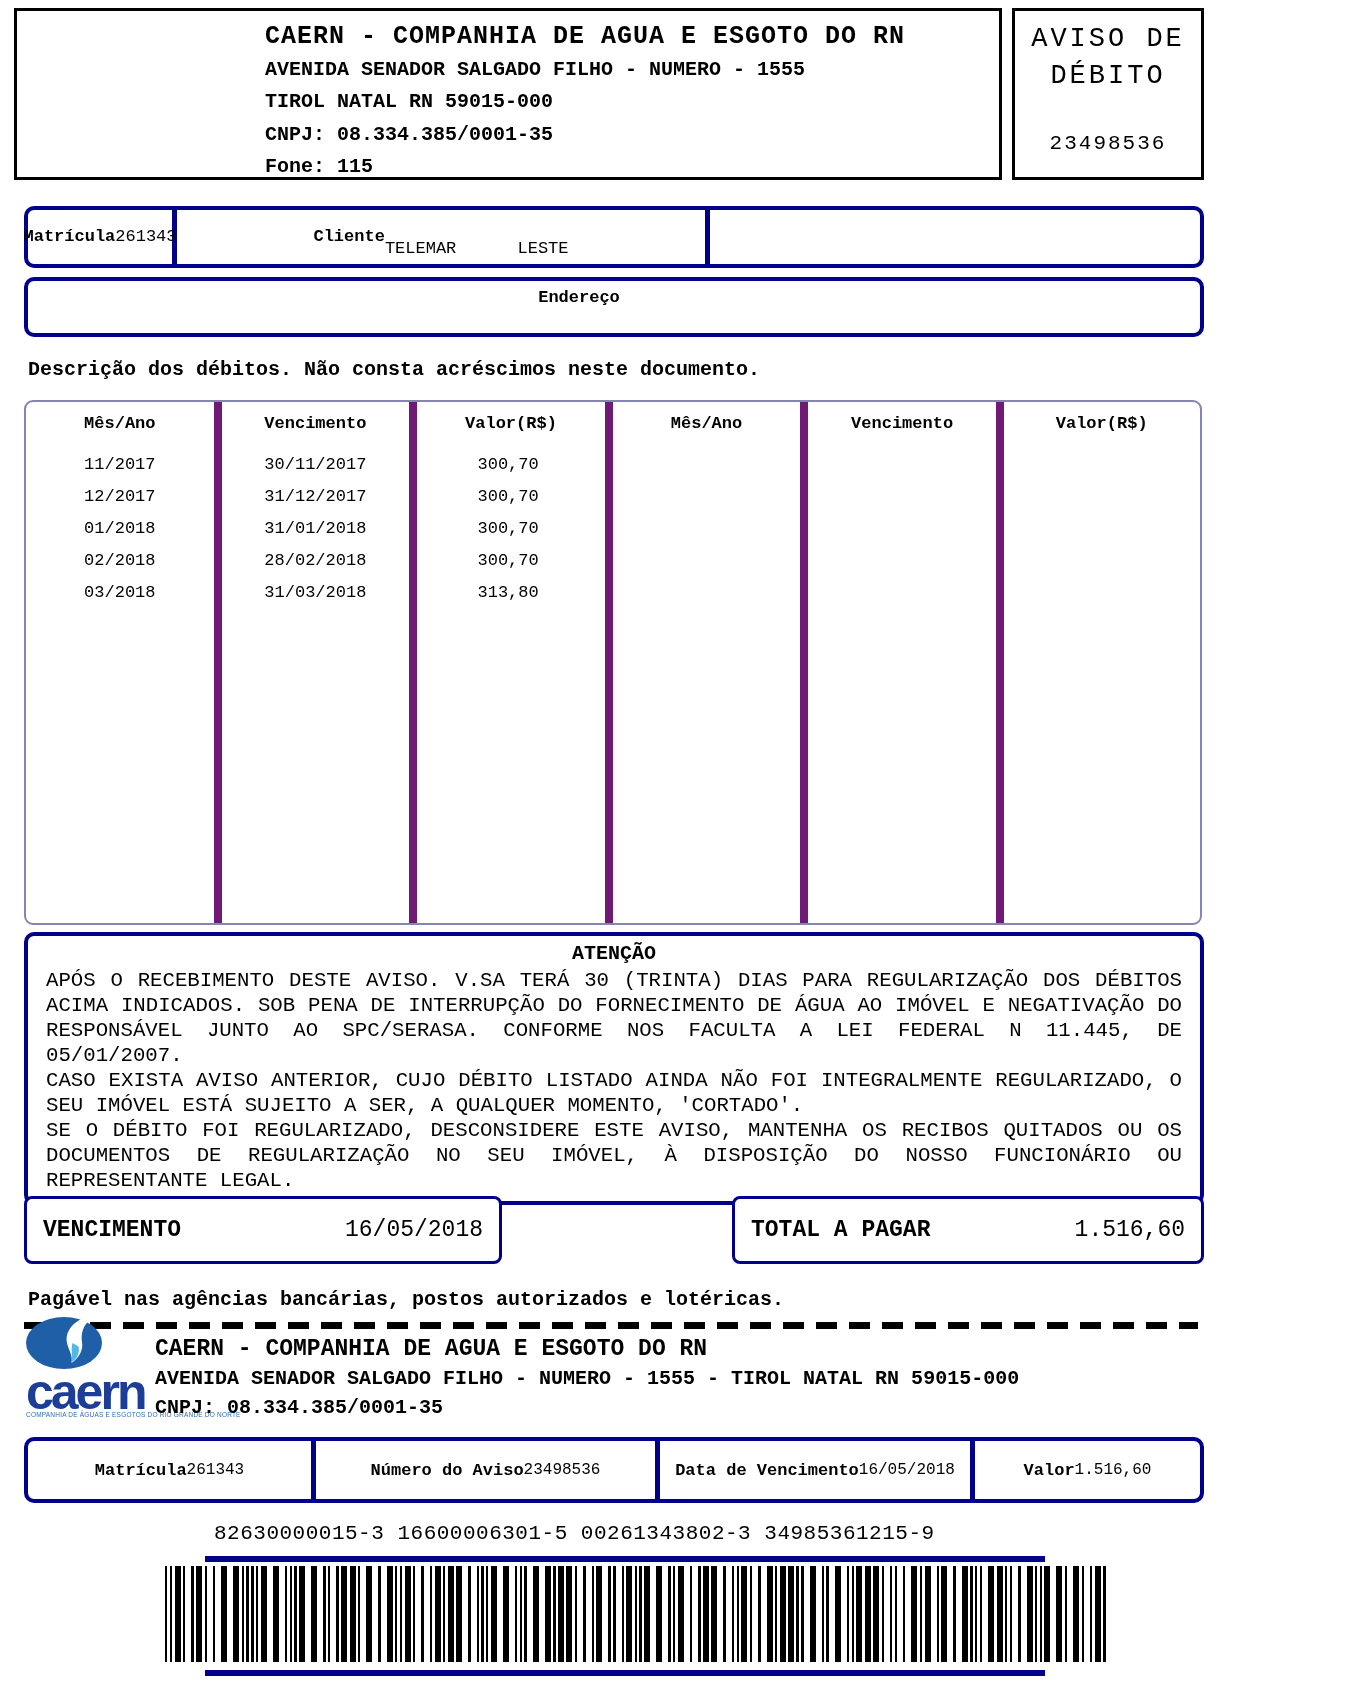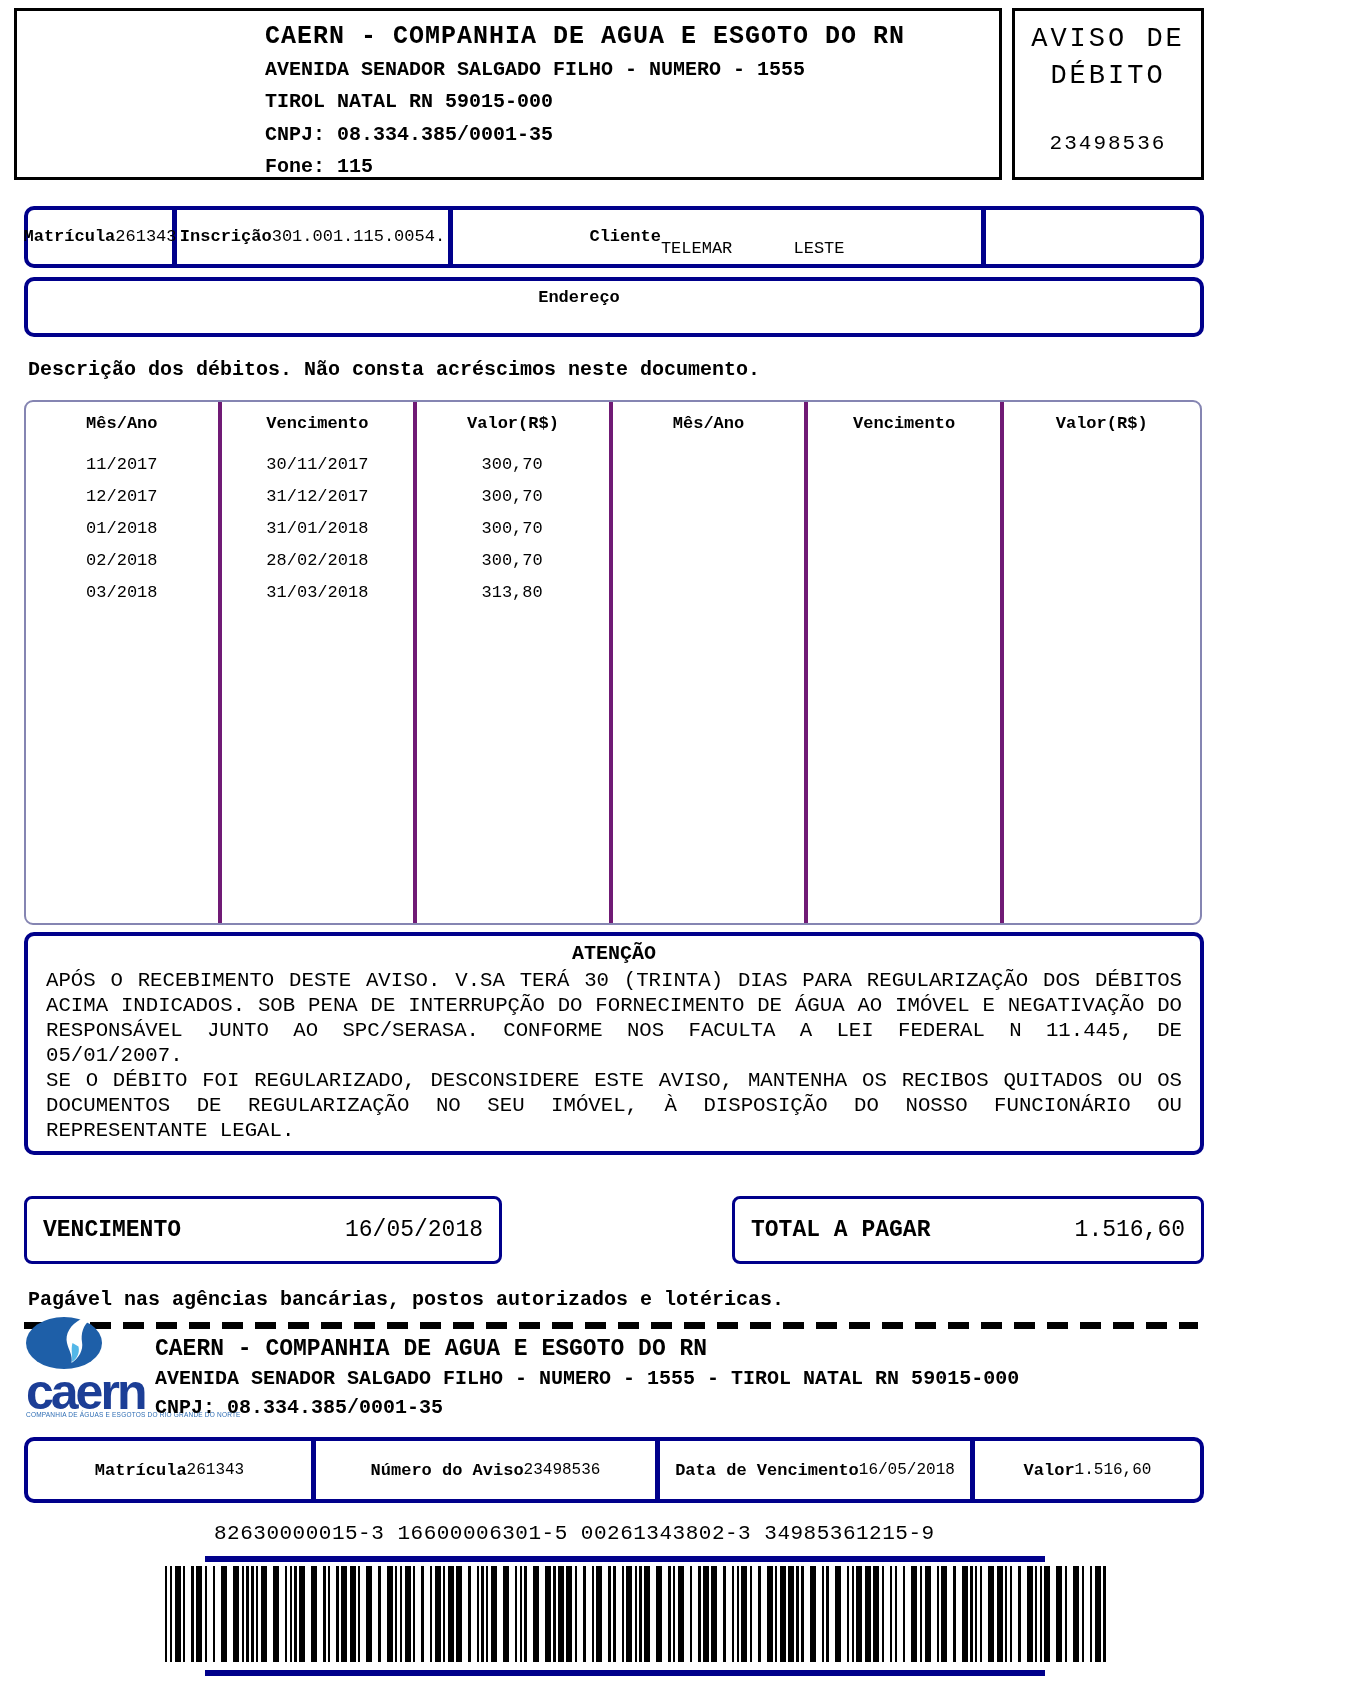--- a/index.html
+++ b/index.html
@@ -26,21 +26,21 @@
   .cell-label{font-weight:bold;font-size:17px;line-height:22px;}
   .cell-value{font-size:17px;line-height:22px;}
 
   .ender{left:24px;top:277px;width:1180px;height:60px;text-align:center;padding-top:6px;padding-right:70px;}
 
   .descr{position:absolute;left:28px;top:358px;font-size:20px;font-weight:bold;}
 
   
   .dtable{position:absolute;left:24px;top:400px;width:1178px;height:525px;border:2px solid #8585b2;border-radius:9px;box-sizing:border-box;display:flex;overflow:hidden;}
   .dcol{box-sizing:border-box;padding-top:12px;}
-  .dcol.div{border-right:4px solid #701a75;}
+  .dcol.div{border-right:8px solid #701a75;}
   .dcol{width:16.66%;}
   .dhead{text-align:center;font-weight:bold;font-size:17px;margin-bottom:16px;}
   .dval{font-size:17px;line-height:32px;text-align:center;}
   .dval-r{font-size:17px;line-height:32px;text-align:right;padding-right:66px;}
 
   
   .aten{left:24px;top:932px;width:1180px;padding:4px 18px 8px 18px;}
   .aten-title{text-align:center;font-weight:bold;font-size:20px;line-height:28px;}
   .aten p{margin:0;font-size:20.7px;line-height:25px;text-align:justify;}
 
@@ -91,24 +91,20 @@
   <div class="aviso-box">
     <div class="aviso-line">AVISO DE</div>
     <div class="aviso-line">DÉBITO</div>
     <div class="aviso-num">23498536</div>
   </div>
 
   <div class="bluebox cust">
     <div class="cust-cell div c1">
       <div class="cell-label">Matrícula</div>
       <div class="cell-value">261343</div>
-    </div>
-    <div class="cust-cell div c2">
-      <div class="cell-label">Inscrição</div>
-      <div class="cell-value">301.001.115.0054.</div>
     </div>
     <div class="cust-cell div c3">
       <div class="cell-label">Cliente</div>
       <div class="cell-value pre">TELEMAR      LESTE</div>
     </div>
   </div>
 
   <div class="bluebox ender">
     <div class="cell-label">Endereço</div>
   </div>
@@ -147,20 +143,21 @@
       <div class="dhead">Vencimento</div>
     </div>
     <div class="dcol">
       <div class="dhead">Valor(R$)</div>
     </div>
   </div>
 
   <div class="bluebox aten">
     <div class="aten-title">ATENÇÃO</div>
     <p>APÓS O RECEBIMENTO DESTE AVISO. V.SA TERÁ 30 (TRINTA) DIAS PARA REGULARIZAÇÃO DOS DÉBITOS ACIMA INDICADOS. SOB PENA DE INTERRUPÇÃO DO FORNECIMENTO DE ÁGUA AO IMÓVEL E NEGATIVAÇÃO DO RESPONSÁVEL JUNTO AO SPC/SERASA. CONFORME NOS FACULTA A LEI FEDERAL N 11.445, DE 05/01/2007.</p>
+    <p>CASO EXISTA AVISO ANTERIOR, CUJO DÉBITO LISTADO AINDA NÃO FOI INTEGRALMENTE REGULARIZADO, O SEU IMÓVEL ESTÁ SUJEITO A SER, A QUALQUER MOMENTO, 'CORTADO'.</p>
     <p>SE O DÉBITO FOI REGULARIZADO, DESCONSIDERE ESTE AVISO, MANTENHA OS RECIBOS QUITADOS OU OS DOCUMENTOS DE REGULARIZAÇÃO NO SEU IMÓVEL, À DISPOSIÇÃO DO NOSSO FUNCIONÁRIO OU REPRESENTANTE LEGAL.</p>
   </div>
 
   <div class="bluebox venc">
     <span class="sum-label">VENCIMENTO</span>
     <span class="sum-value">16/05/2018</span>
   </div>
   <div class="bluebox total">
     <span class="sum-label">TOTAL A PAGAR</span>
     <span class="sum-value">1.516,60</span>

